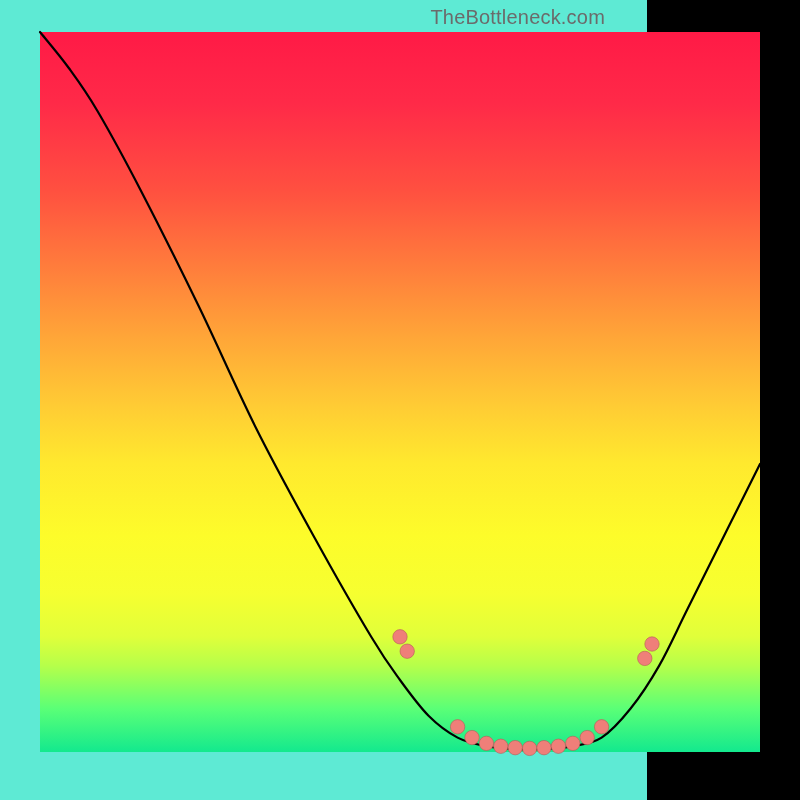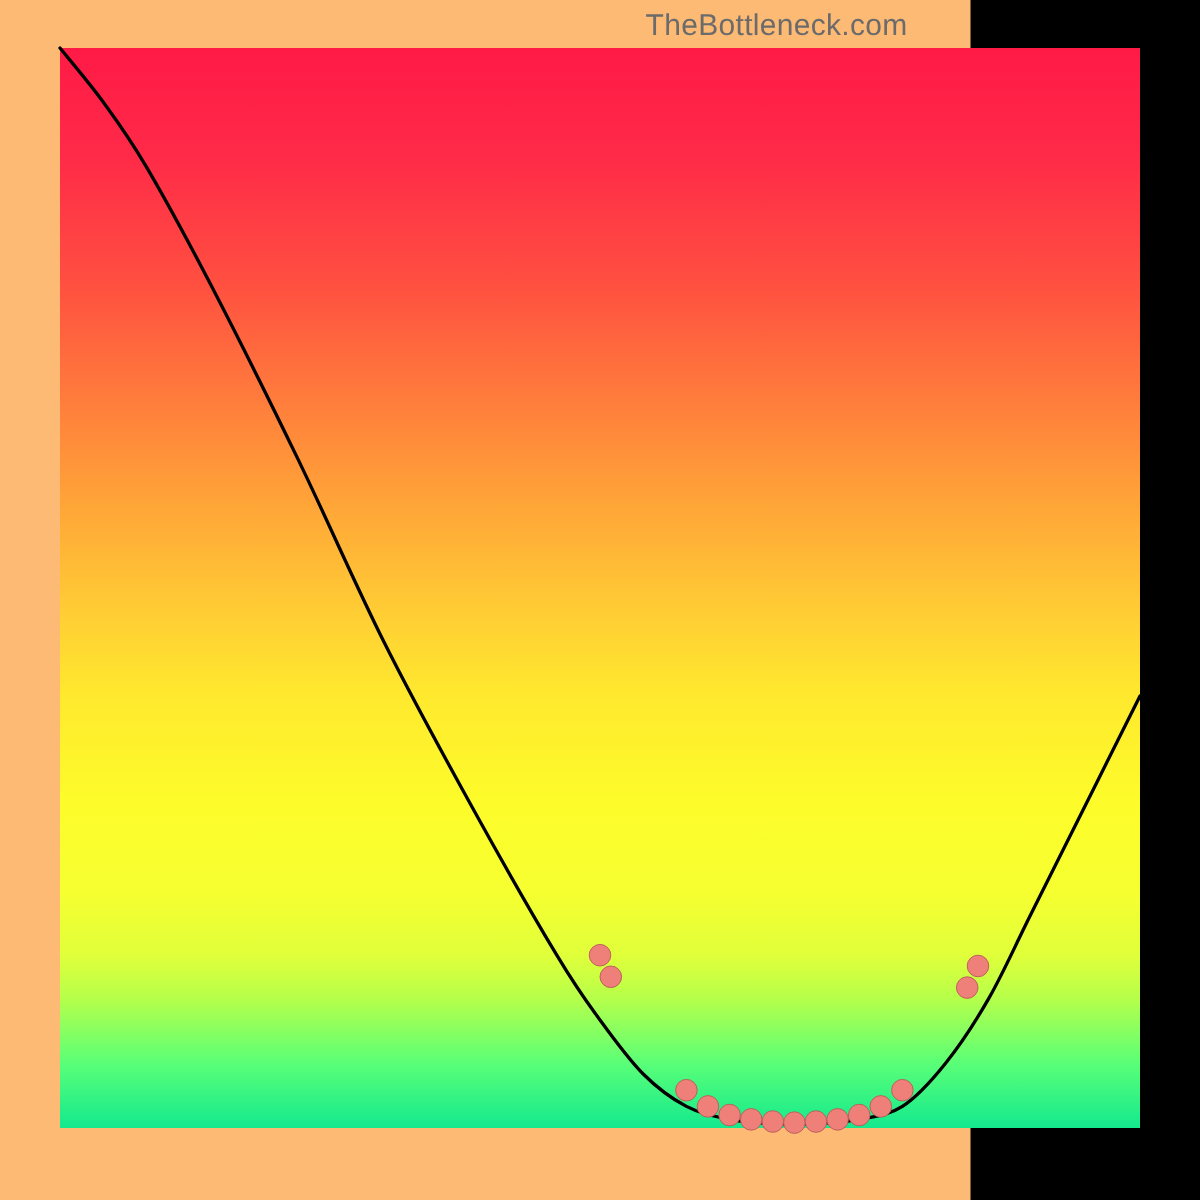--- a/index.html
+++ b/index.html
@@ -10,21 +10,21 @@
     overflow: hidden;
     background: #000;
     font-family: Arial, Helvetica, sans-serif;
   }
   .frame {
     position: absolute;
     left: 0;
     top: 0;
     width: 647px;
     height: 800px;
-    background: #fdba74;
+    background: #5eead4;
   }
   .plot-area {
     position: absolute;
     left: 40px;
     top: 32px;
     width: 720px;
     height: 720px;
     
     background: linear-gradient(
       to bottom,

